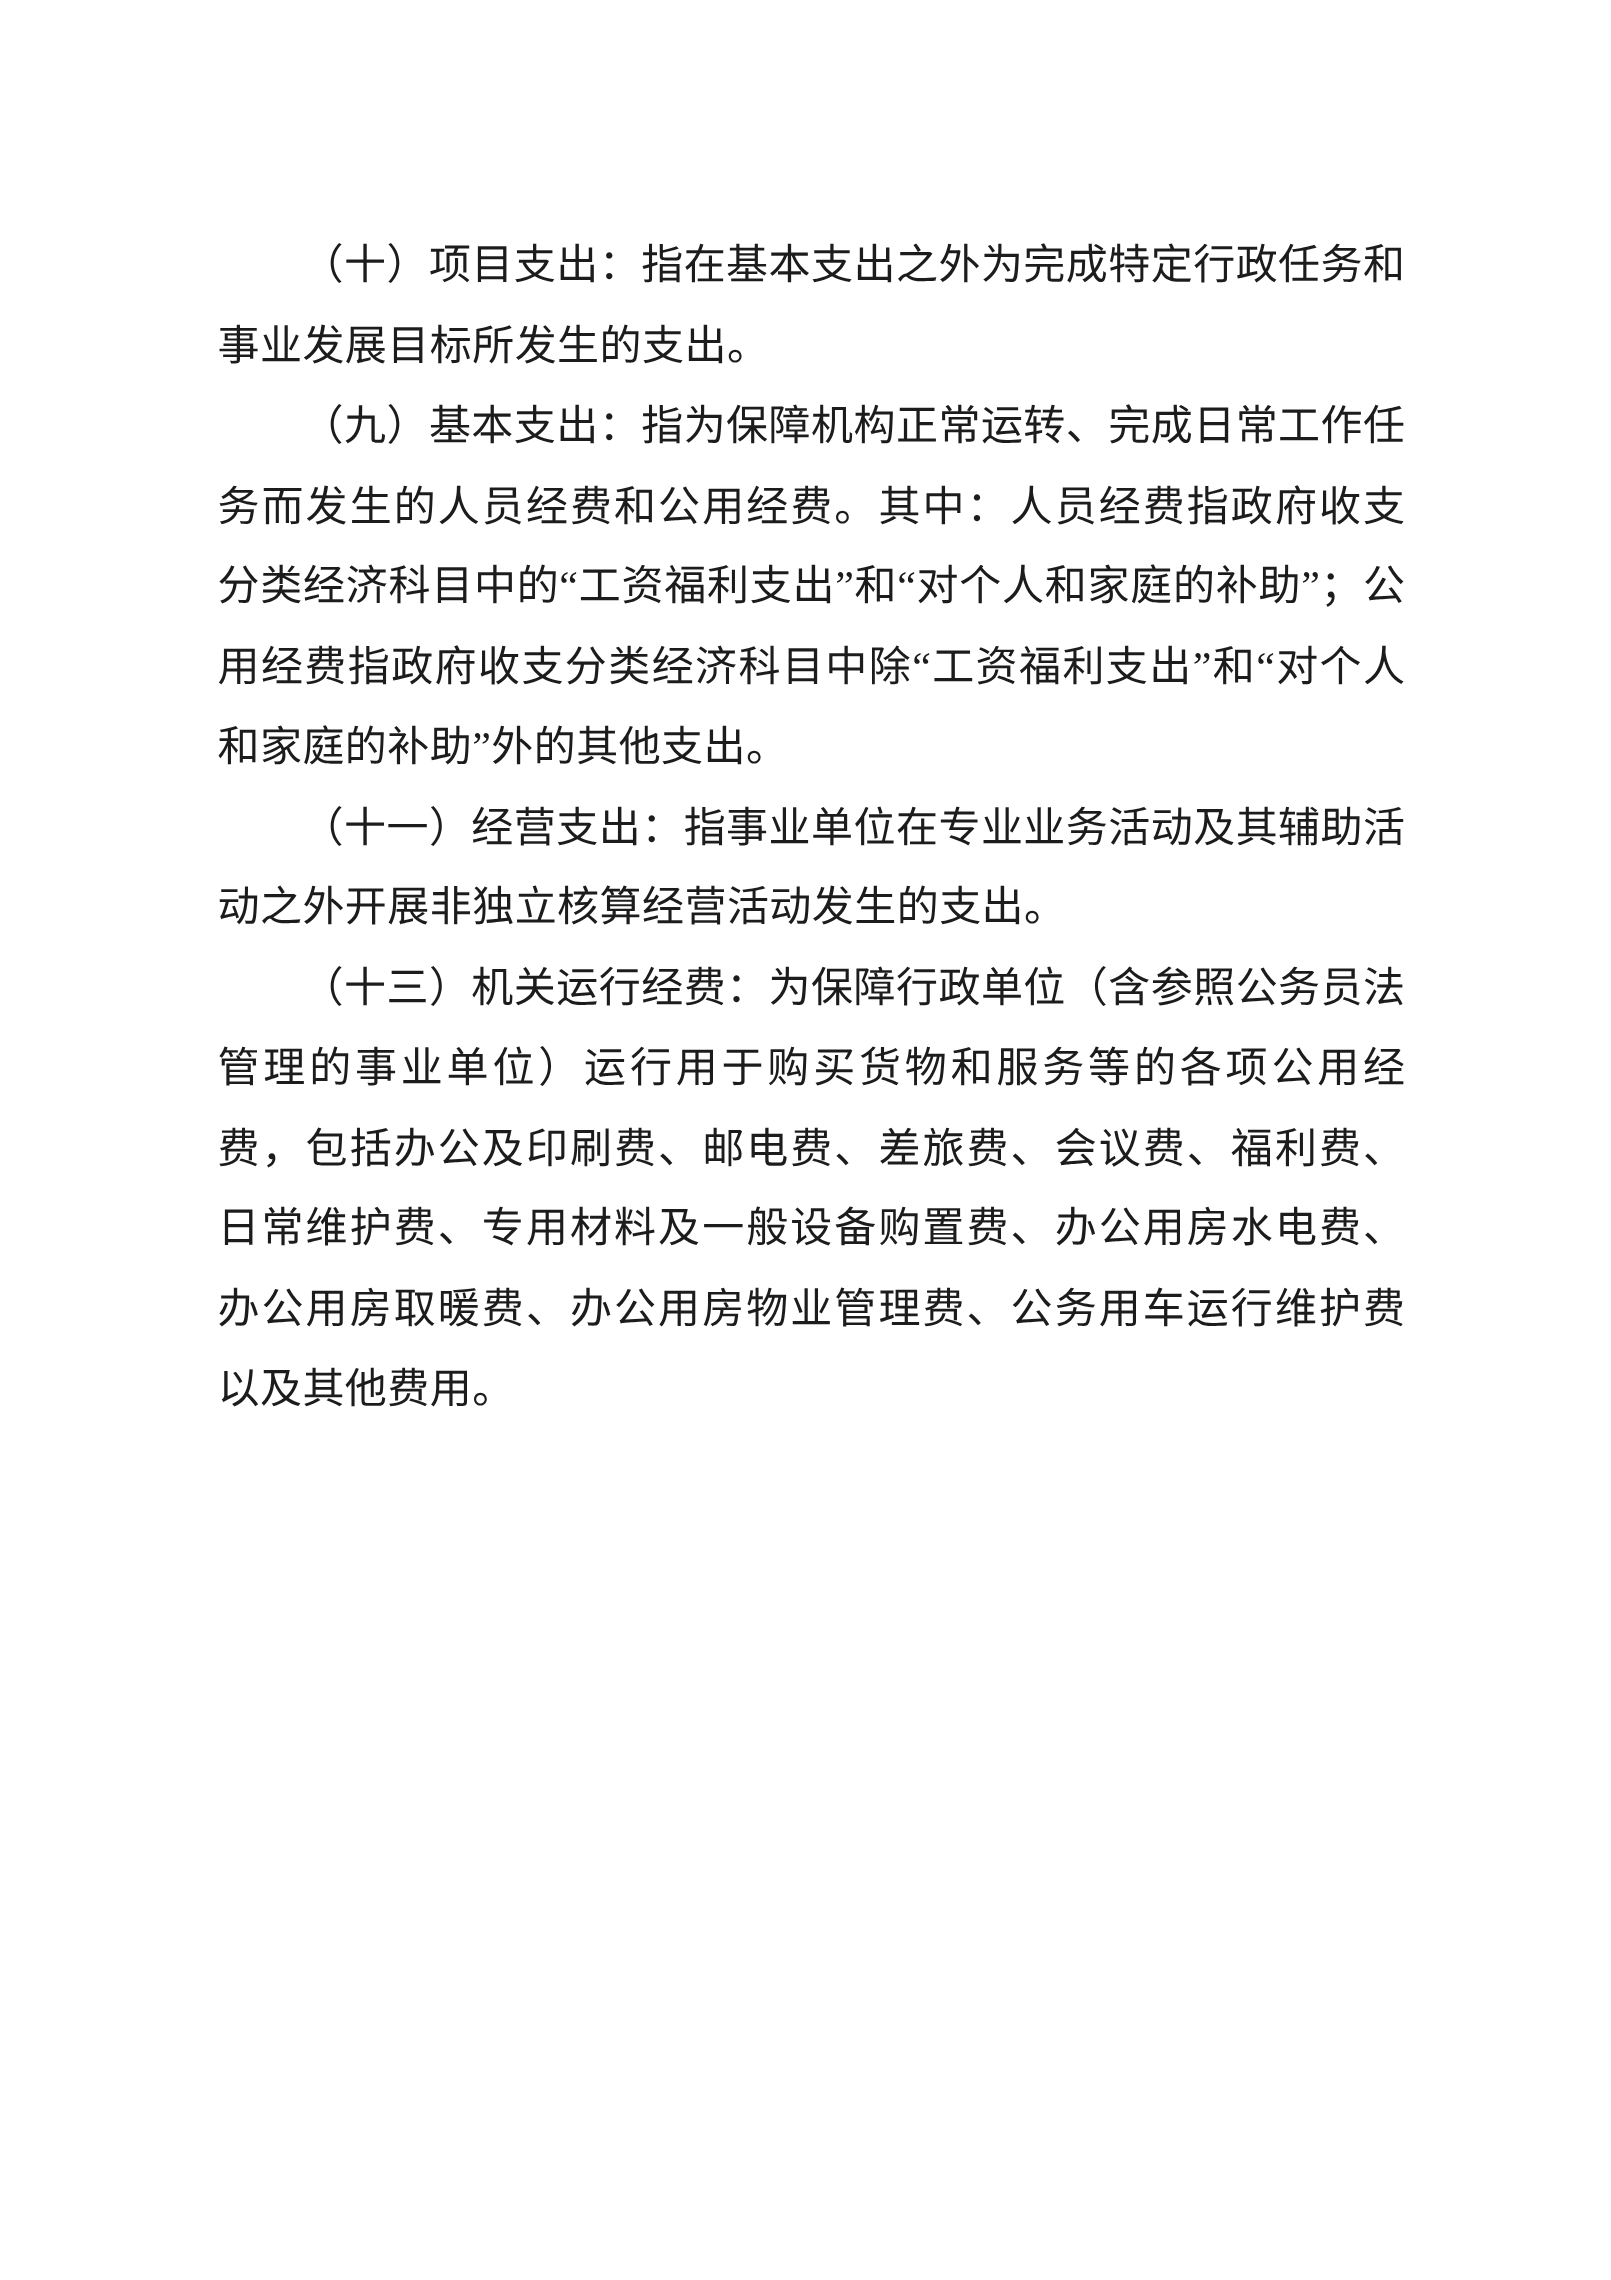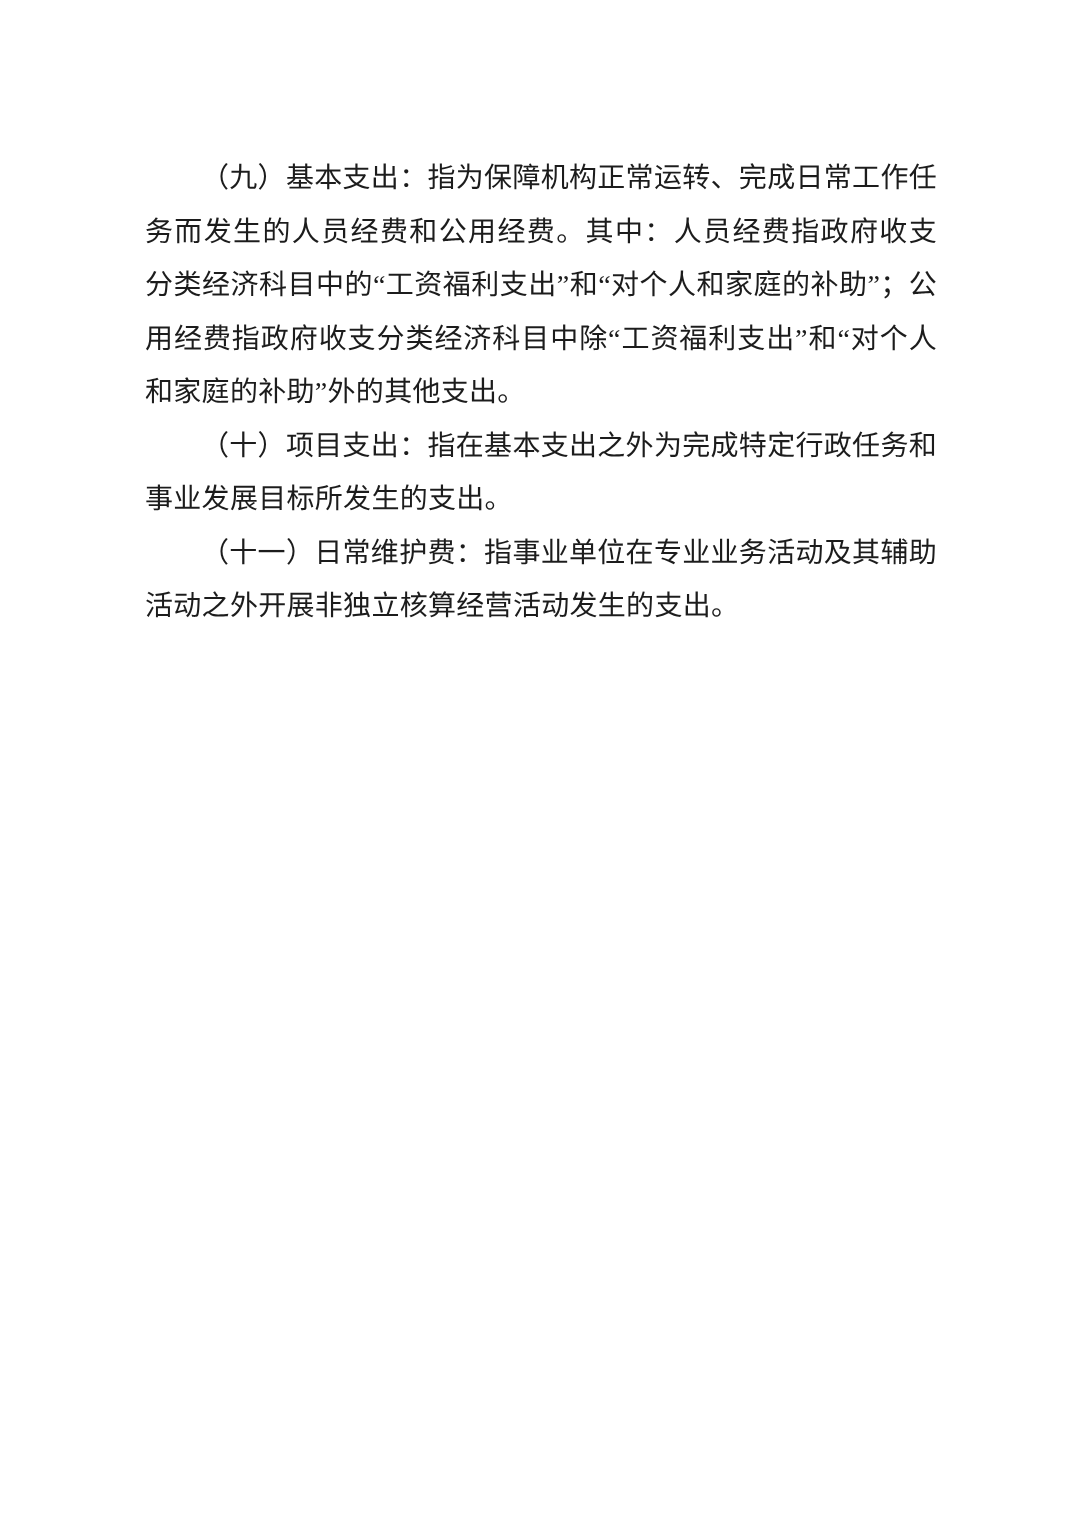--- a/index.html
+++ b/index.html
@@ -31,17 +31,18 @@
     text-align: justify;
     text-indent: 2em;
     word-break: break-all;
   }
 </style>
 </head>
 <body>
 
 <div class="page">
   <div class="doc-body">
+    <p>（十）项目支出：指在基本支出之外为完成特定行政任务和事业发展目标所发生的支出。</p>
     <p>（九）基本支出：指为保障机构正常运转、完成日常工作任务而发生的人员经费和公用经费。其中：人员经费指政府收支分类经济科目中的“工资福利支出”和“对个人和家庭的补助”；公用经费指政府收支分类经济科目中除“工资福利支出”和“对个人和家庭的补助”外的其他支出。</p>
-    <p>（十）项目支出：指在基本支出之外为完成特定行政任务和事业发展目标所发生的支出。</p>
-    <p>（十一）日常维护费：指事业单位在专业业务活动及其辅助活动之外开展非独立核算经营活动发生的支出。</p>
+    <p>（十一）经营支出：指事业单位在专业业务活动及其辅助活动之外开展非独立核算经营活动发生的支出。</p>
+    <p>（十三）机关运行经费：为保障行政单位（含参照公务员法管理的事业单位）运行用于购买货物和服务等的各项公用经费，包括办公及印刷费、邮电费、差旅费、会议费、福利费、日常维护费、专用材料及一般设备购置费、办公用房水电费、办公用房取暖费、办公用房物业管理费、公务用车运行维护费以及其他费用。</p>
   </div>
 </div>
 
 </body></html>

